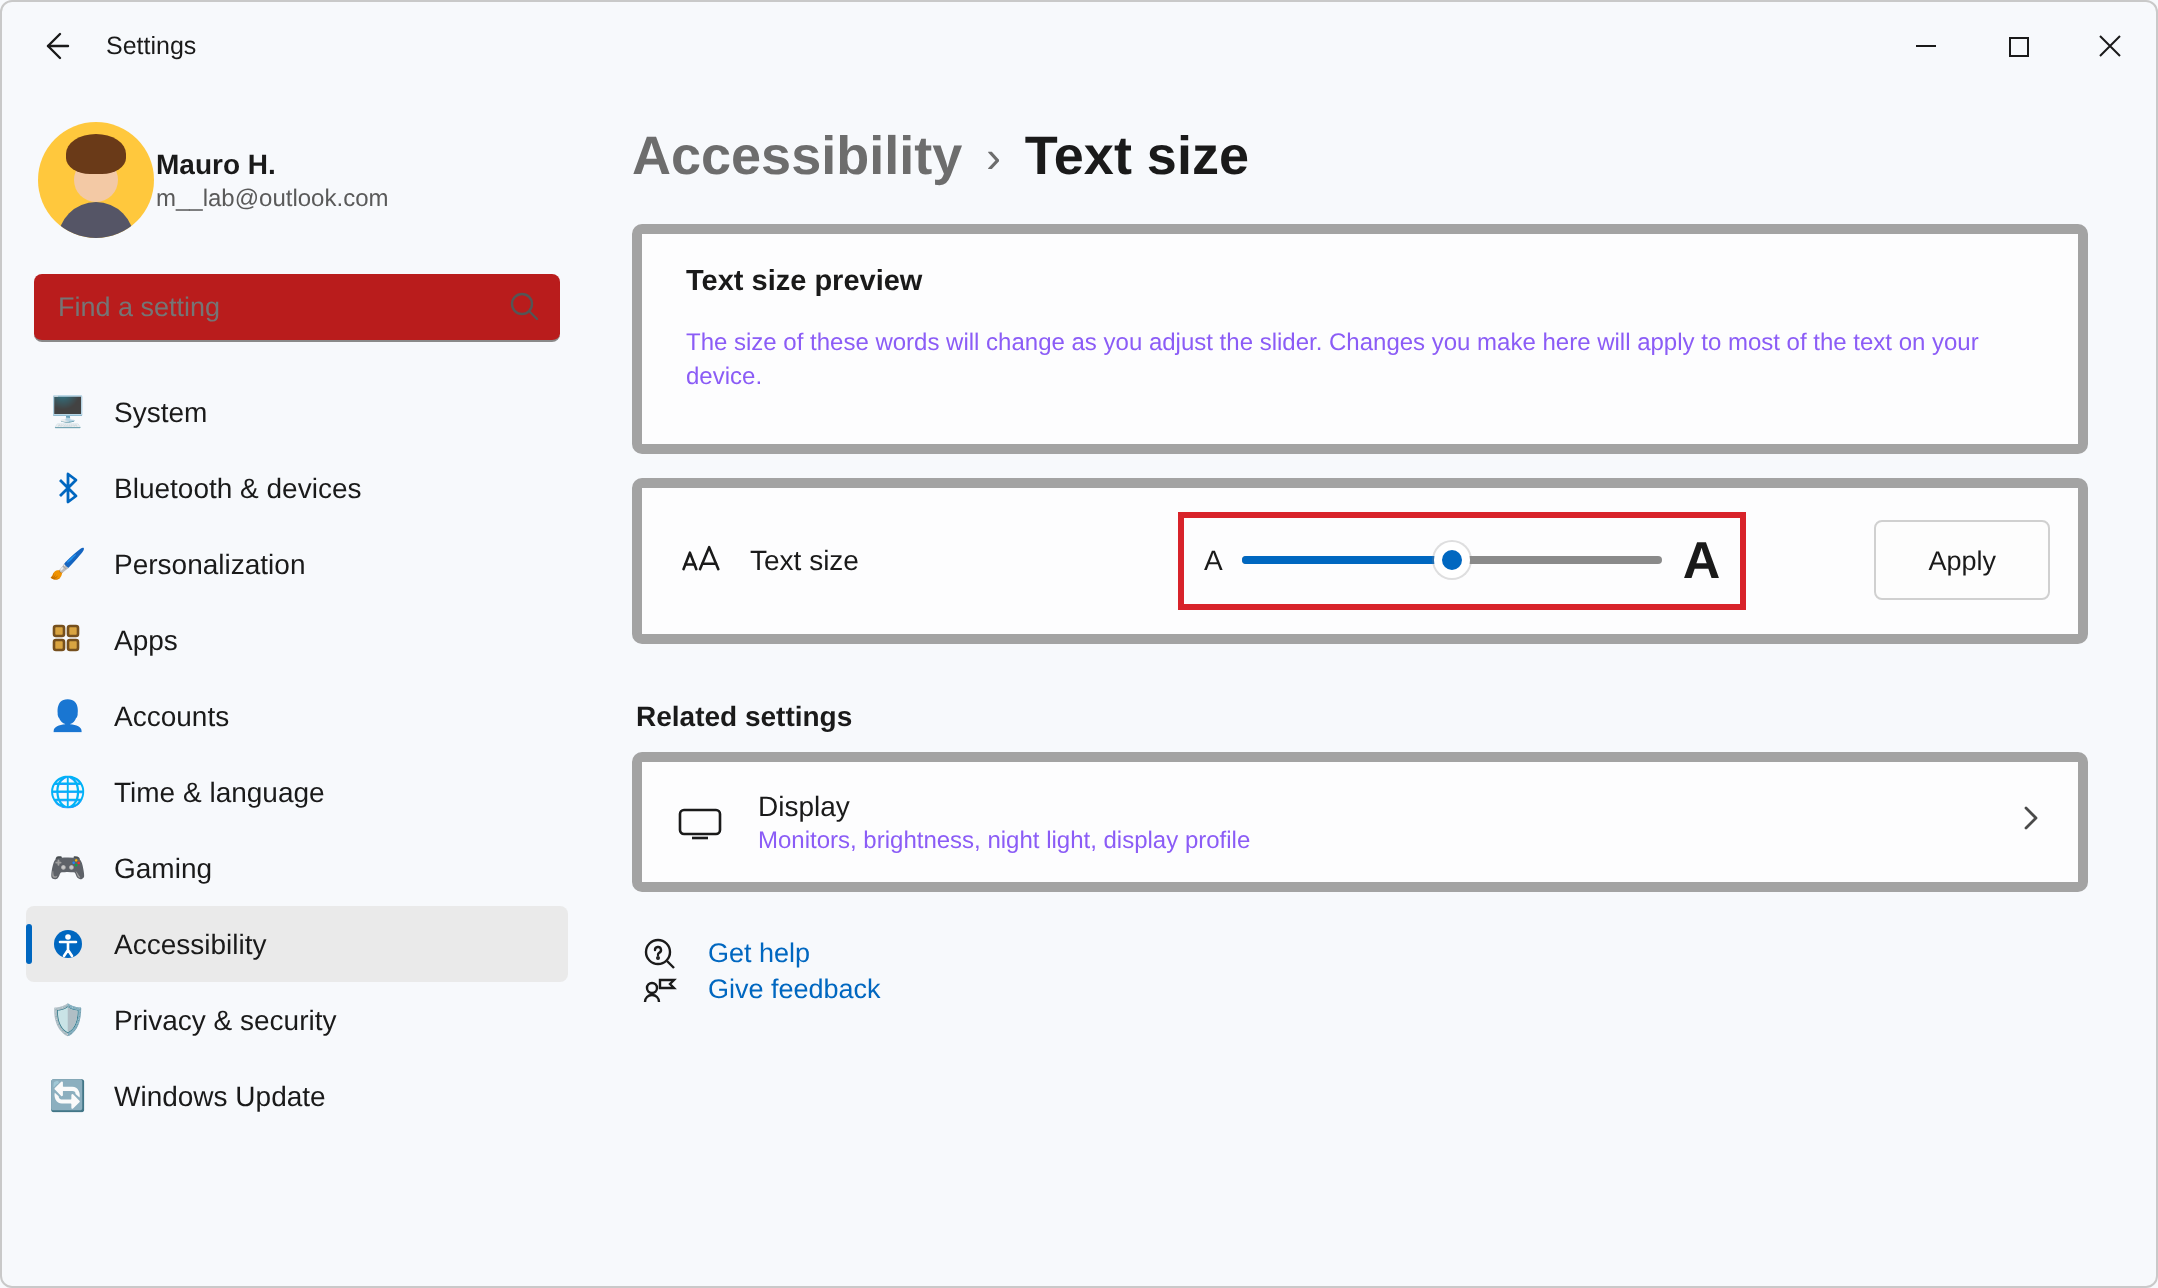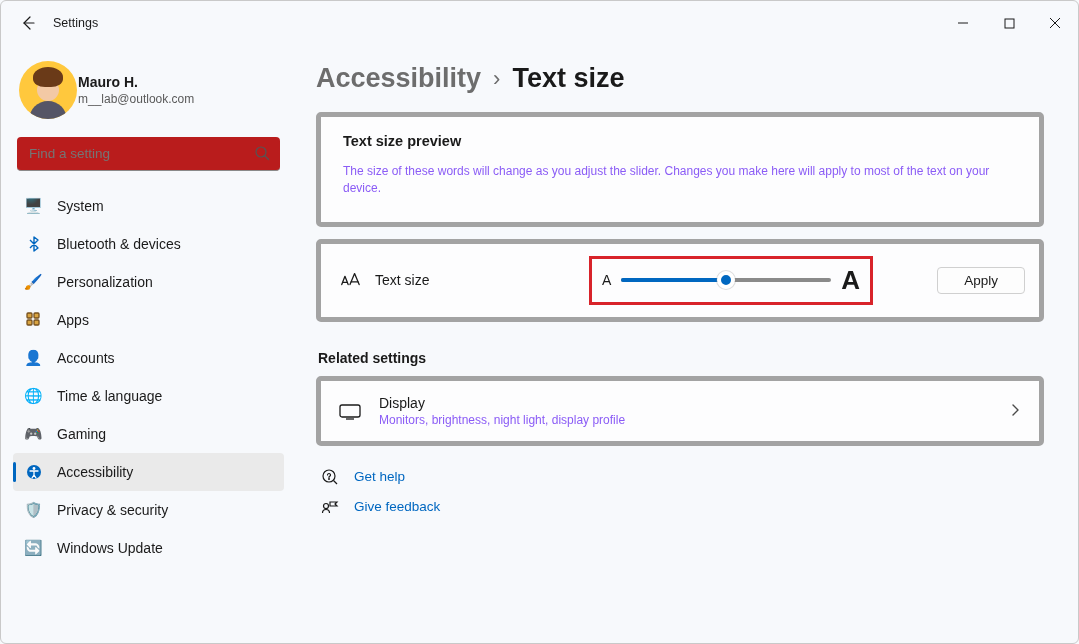--- a/index.html
+++ b/index.html
@@ -51,31 +51,31 @@
 
   .slider-card { margin-top:12px; display:flex; align-items:center; padding:12px 14px 12px 18px; gap:14px; }
   .slider-card .sicon2 { width:22px; display:flex; justify-content:center; color:#1a1a1a; }
   .slider-card .slabel { font-size:14px; color:#1a1a1a; flex:0 0 auto; width:200px; }
   .slider-highlight { border:3px solid #d8232a; padding:6px 10px; display:flex; align-items:center; gap:10px; }
   .slider-highlight .smA { font-size:14px; color:#1a1a1a; }
   .slider-highlight .lgA { font-size:26px; font-weight:600; color:#1a1a1a; }
   .slider-track { position:relative; width:210px; height:4px; background:#8a8a8a; border-radius:2px; }
   .slider-track .fill { position:absolute; left:0; top:0; bottom:0; width:50%; background:#0067c0; border-radius:2px; }
   .slider-track .thumb { position:absolute; left:50%; top:50%; width:18px; height:18px; background:#0067c0; border:4px solid #fff; border-radius:50%; transform:translate(-50%,-50%); box-shadow:0 0 0 1px #8a8a8a44; }
-  .apply-btn { margin-left:auto; height:27px; padding:0 26px; background:#fdfdfd; border:1px solid #d0d0d0; border-radius:4px; font-size:13.5px; color:#1a1a1a; }
+  .apply-btn { margin-left:auto; height:40px; padding:0 26px; background:#fdfdfd; border:1px solid #d0d0d0; border-radius:4px; font-size:13.5px; color:#1a1a1a; }
 
   .section-title { margin:28px 0 10px 2px; font-size:14px; font-weight:600; color:#1a1a1a; }
 
   .link-card { display:flex; align-items:center; padding:14px 18px; gap:18px; }
   .link-card .licon { width:22px; display:flex; align-items:center; justify-content:center; color:#1a1a1a; }
   .link-card .lt { font-size:14px; color:#1a1a1a; }
   .link-card .ls { font-size:12px; color:#8b5cf6; margin-top:2px; }
   .link-card .chev { margin-left:auto; color:#4a4a4a; }
 
-  .help-links { margin-top:22px; display:flex; flex-direction:column; gap:12px; padding-left:4px; }
+  .help-links { margin-top:22px; display:flex; flex-direction:column; gap:0; padding-left:4px; }
   .help-link { display:flex; align-items:center; gap:14px; font-size:13.5px; }
   .help-link .hicon { width:20px; color:#1a1a1a; display:flex; justify-content:center; }
   .help-link .ht { color:#0067c0; }
 </style>
 </head>
 <body>
 
 <div class="window">
 
   <div class="titlebar">

